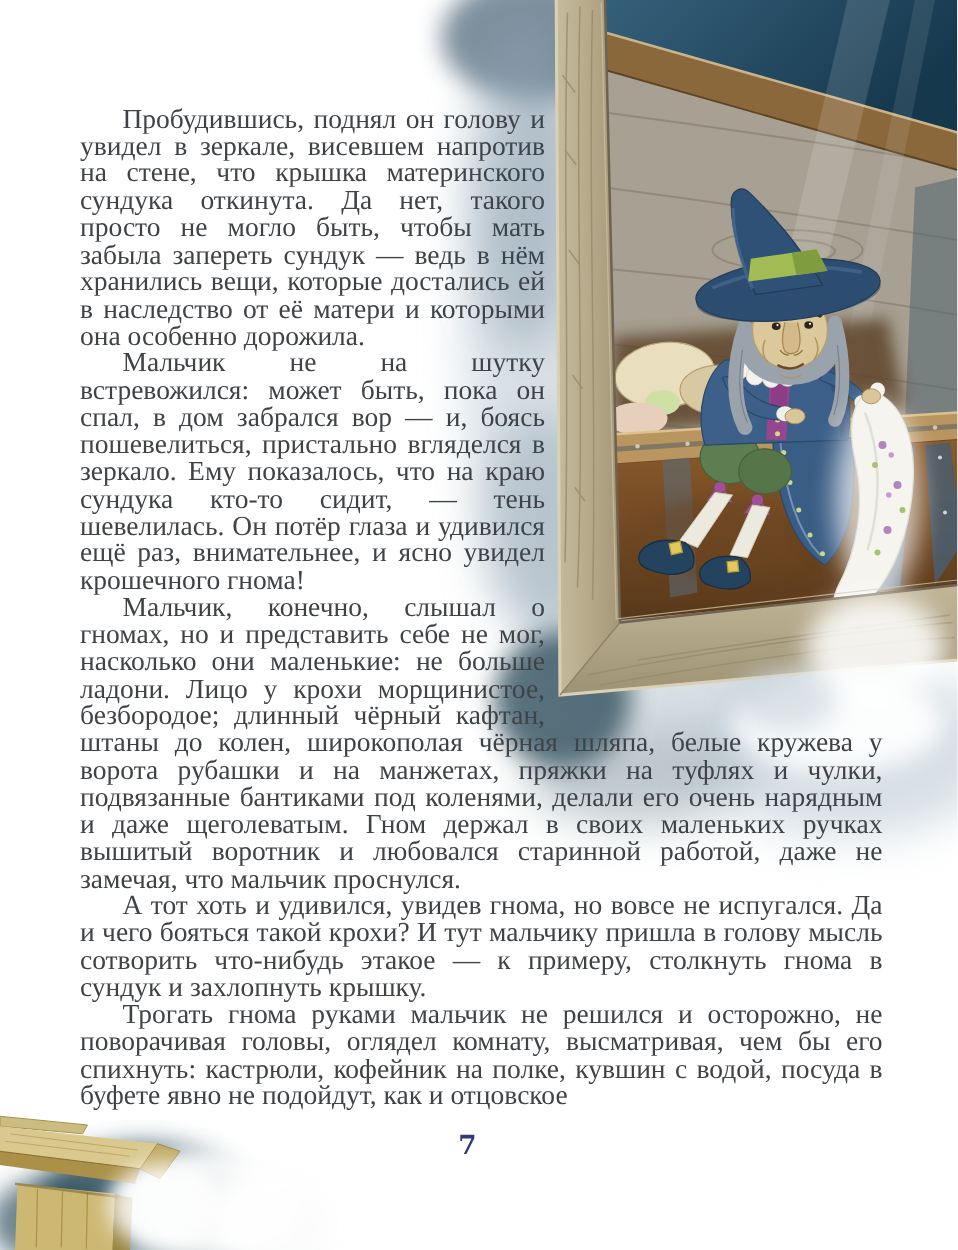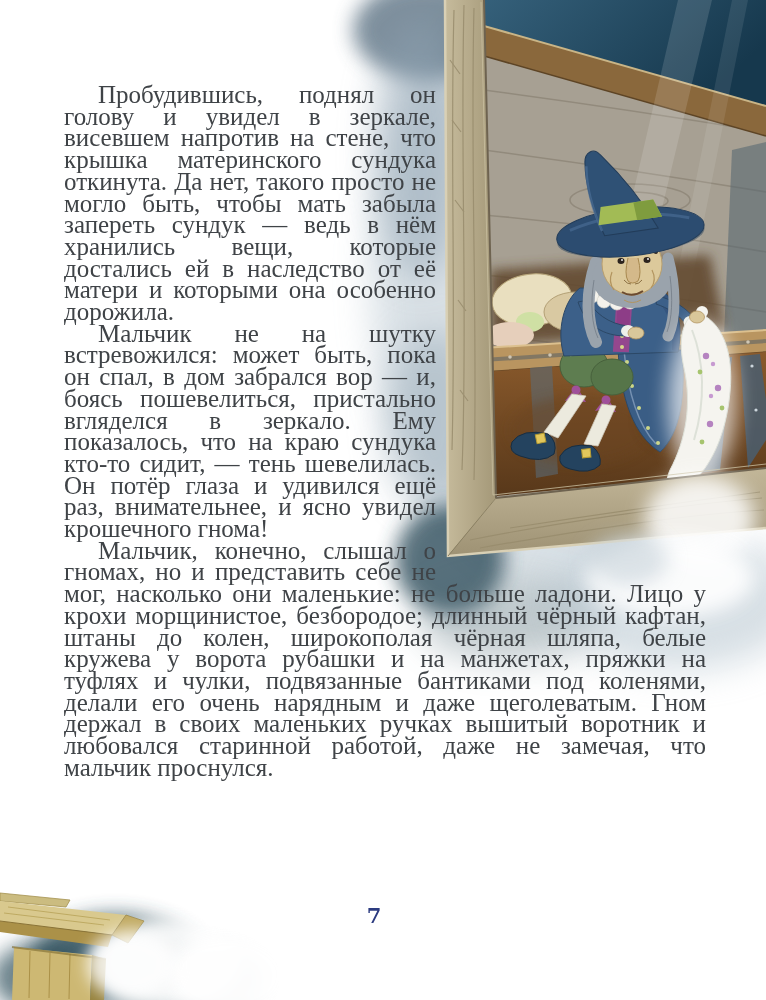--- a/index.html
+++ b/index.html
@@ -4,21 +4,21 @@
 <style>
   html,body{margin:0;padding:0;}
   body{
     width:766px;height:1000px;position:relative;overflow:hidden;
     background:#ffffff;
     font-family:"Liberation Serif","DejaVu Serif",serif;
   }
   .page{position:absolute;inset:0;width:766px;height:1000px;background:#ffffff;}
   .text-block{
     position:absolute;left:64px;top:84px;width:642px;z-index:3;
-    font-size:25px;line-height:21.7px;color:#3f4347;
+    font-size:22px;line-height:21.7px;color:#3f4347;
     text-align:justify;hyphens:auto;-webkit-hyphens:auto;
   }
   .text-block p{margin:0;text-indent:34px;}
   .art-spacer{float:right;width:270px;height:499px;}
   .illustration{position:absolute;left:380px;top:0;width:386px;height:660px;z-index:1;overflow:visible;}
   .corner-art{position:absolute;left:0;top:855px;width:250px;height:145px;z-index:1;overflow:visible;}
   .page-number{
     position:absolute;left:356px;top:903px;width:36px;z-index:4;
     text-align:center;font-family:"DejaVu Serif","Liberation Serif",serif;
     font-weight:bold;font-size:21px;color:#2c3b80;
@@ -254,20 +254,22 @@
       <ellipse cx="290" cy="578" rx="85" ry="40" fill="#ffffff" opacity="0.92" filter="url(#b10)"></ellipse>
       <ellipse cx="248" cy="560" rx="40" ry="25" fill="#bcc9d2" opacity="0.5" filter="url(#b10)"></ellipse>
     </g>
   </svg>
 
   <div class="text-block">
     <div class="art-spacer"></div>
     <p>Пробудившись, поднял он голову и увидел в зеркале, висевшем напротив на стене, что крышка материнского сундука откинута. Да нет, такого просто не могло быть, чтобы мать забыла запереть сундук — ведь в нём хранились вещи, которые достались ей в наследство от её матери и которыми она особенно дорожила.</p>
     <p>Мальчик не на шутку встревожился: может быть, пока он спал, в дом забрался вор — и, боясь пошевелиться, пристально вгляделся в зеркало. Ему показалось, что на краю сундука кто-то сидит, — тень шевелилась. Он потёр глаза и удивился ещё раз, внимательнее, и ясно увидел крошечного гнома!</p>
     <p>Мальчик, конечно, слышал о гномах, но и представить себе не мог, насколько они маленькие: не больше ладони. Лицо у крохи морщинистое, безбородое; длинный чёрный кафтан, штаны до колен, широкополая чёрная шляпа, белые кружева у ворота рубашки и на манжетах, пряжки на туфлях и чулки, подвязанные бантиками под коленями, делали его очень нарядным и даже щеголеватым. Гном держал в своих маленьких ручках вышитый воротник и любовался старинной работой, даже не замечая, что мальчик проснулся.</p>
+    <p>А тот хоть и удивился, увидев гнома, но вовсе не испугался. Да и чего бояться такой крохи? И тут мальчику пришла в голову мысль сотворить что-нибудь этакое — к примеру, столкнуть гнома в сундук и захлопнуть крышку.</p>
+    <p>Трогать гнома руками мальчик не решился и осторожно, не поворачивая головы, оглядел комнату, высматривая, чем бы его спихнуть: кастрюли, кофейник на полке, кувшин с водой, посуда в буфете явно не подойдут, как и отцовское</p>
   </div>
 
   <svg class="corner-art" viewBox="0 0 250 145" xmlns="http://www.w3.org/2000/svg">
     <defs>
       <filter id="cb10" x="-60%" y="-60%" width="220%" height="220%">
           <feGaussianBlur stdDeviation="10"></feGaussianBlur>
         </filter>
       <filter id="cb8" x="-60%" y="-60%" width="220%" height="220%">
           <feGaussianBlur stdDeviation="8"></feGaussianBlur>
         </filter>

